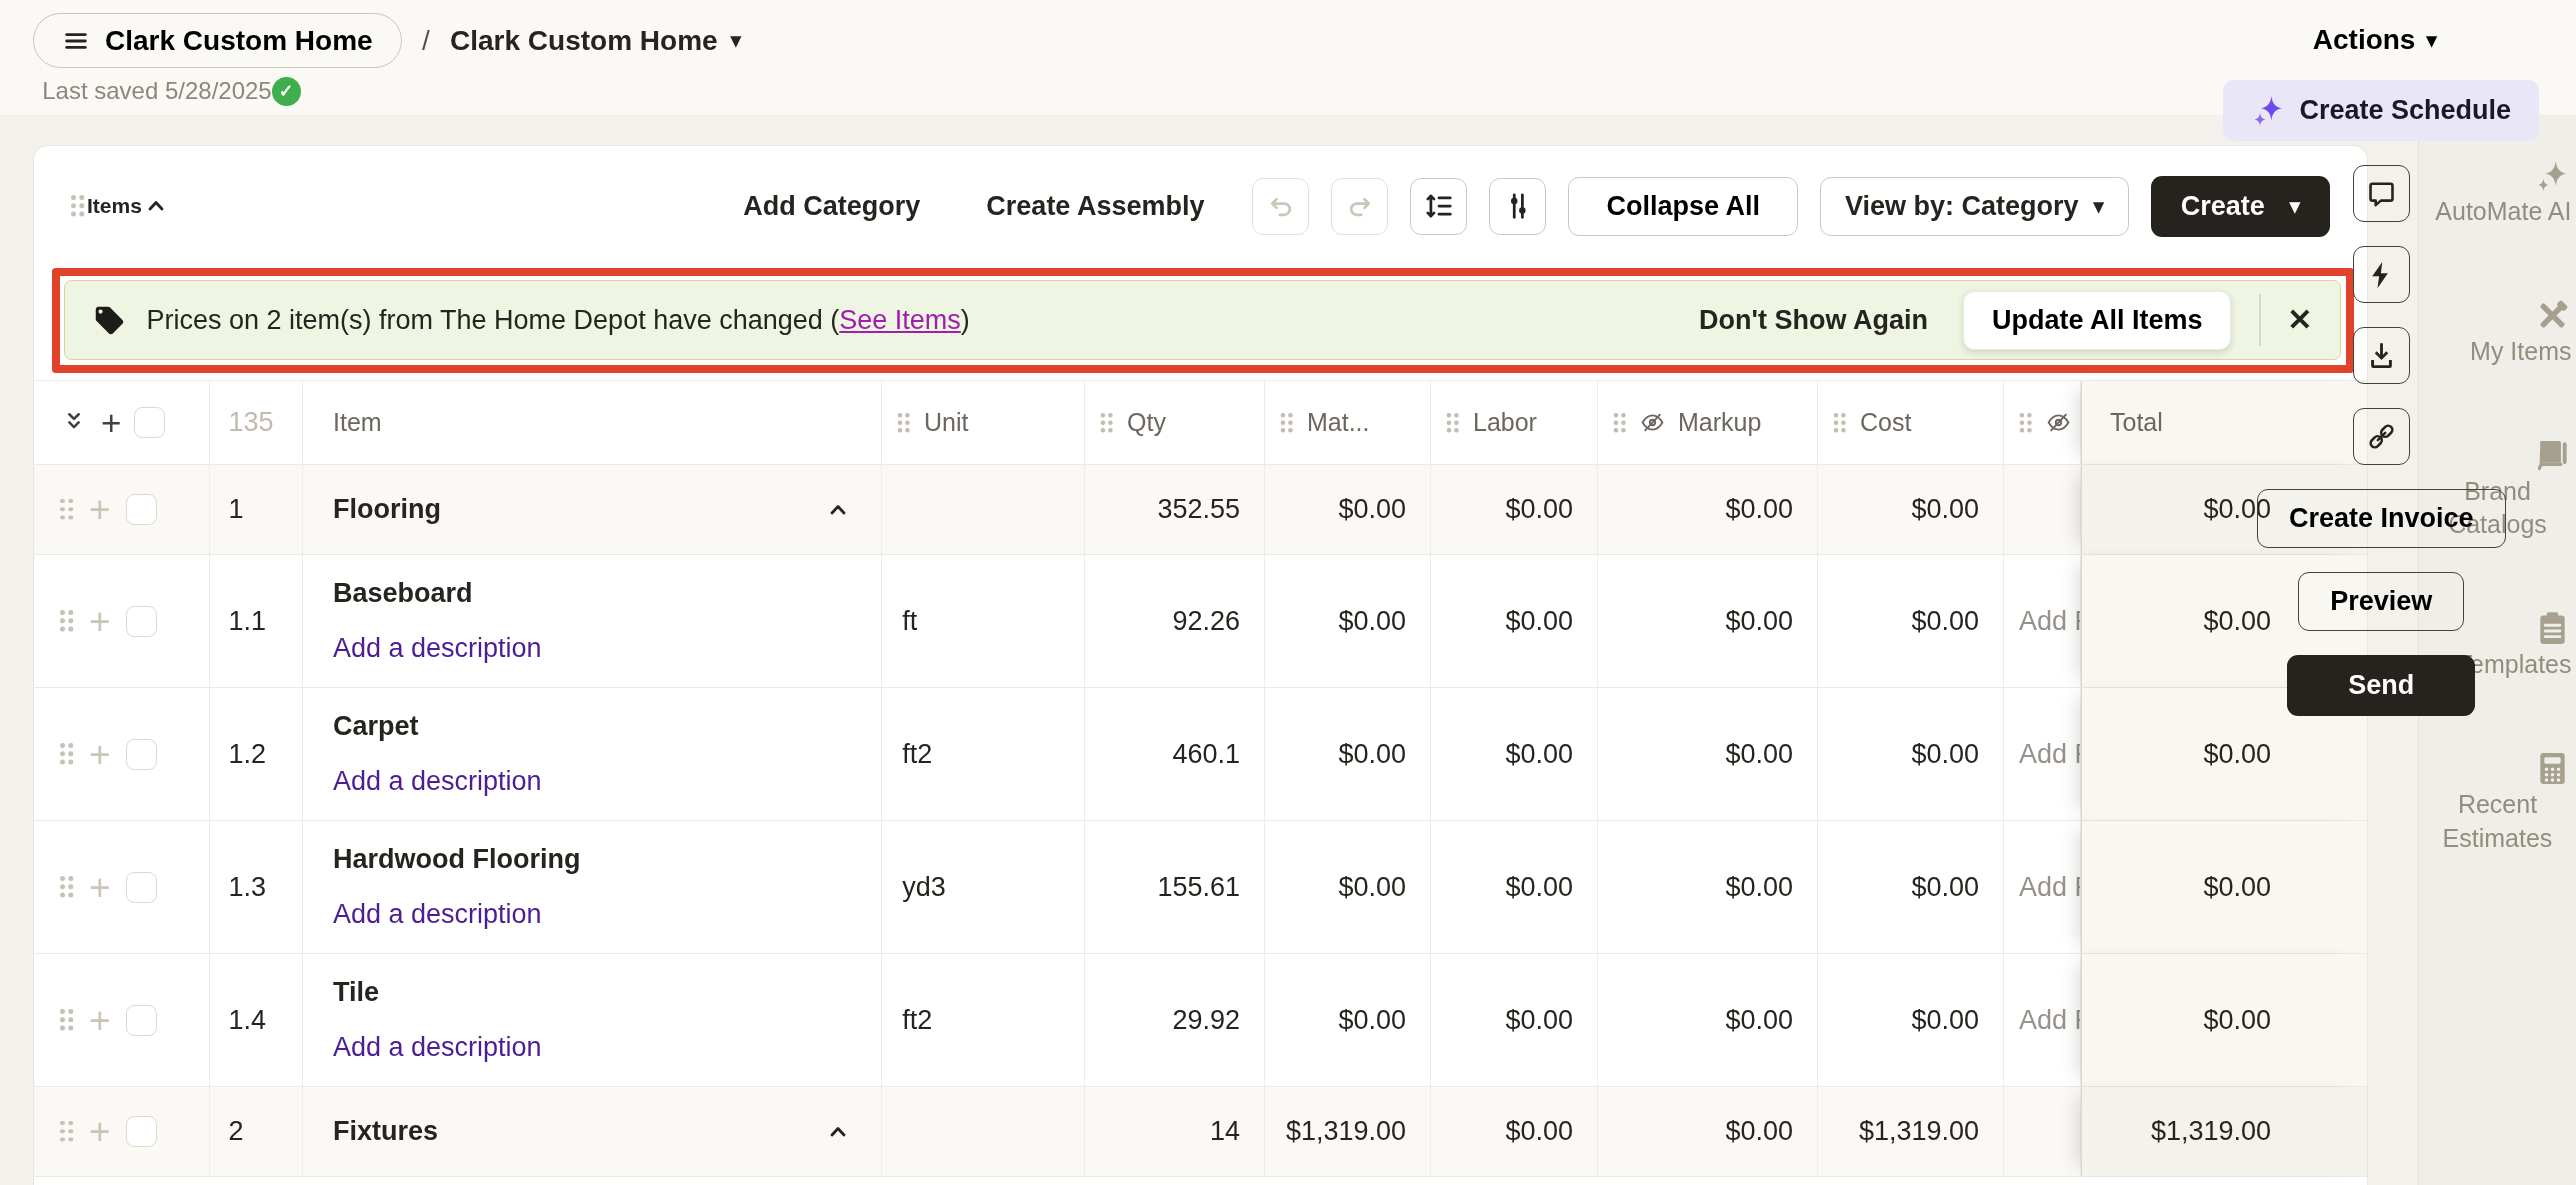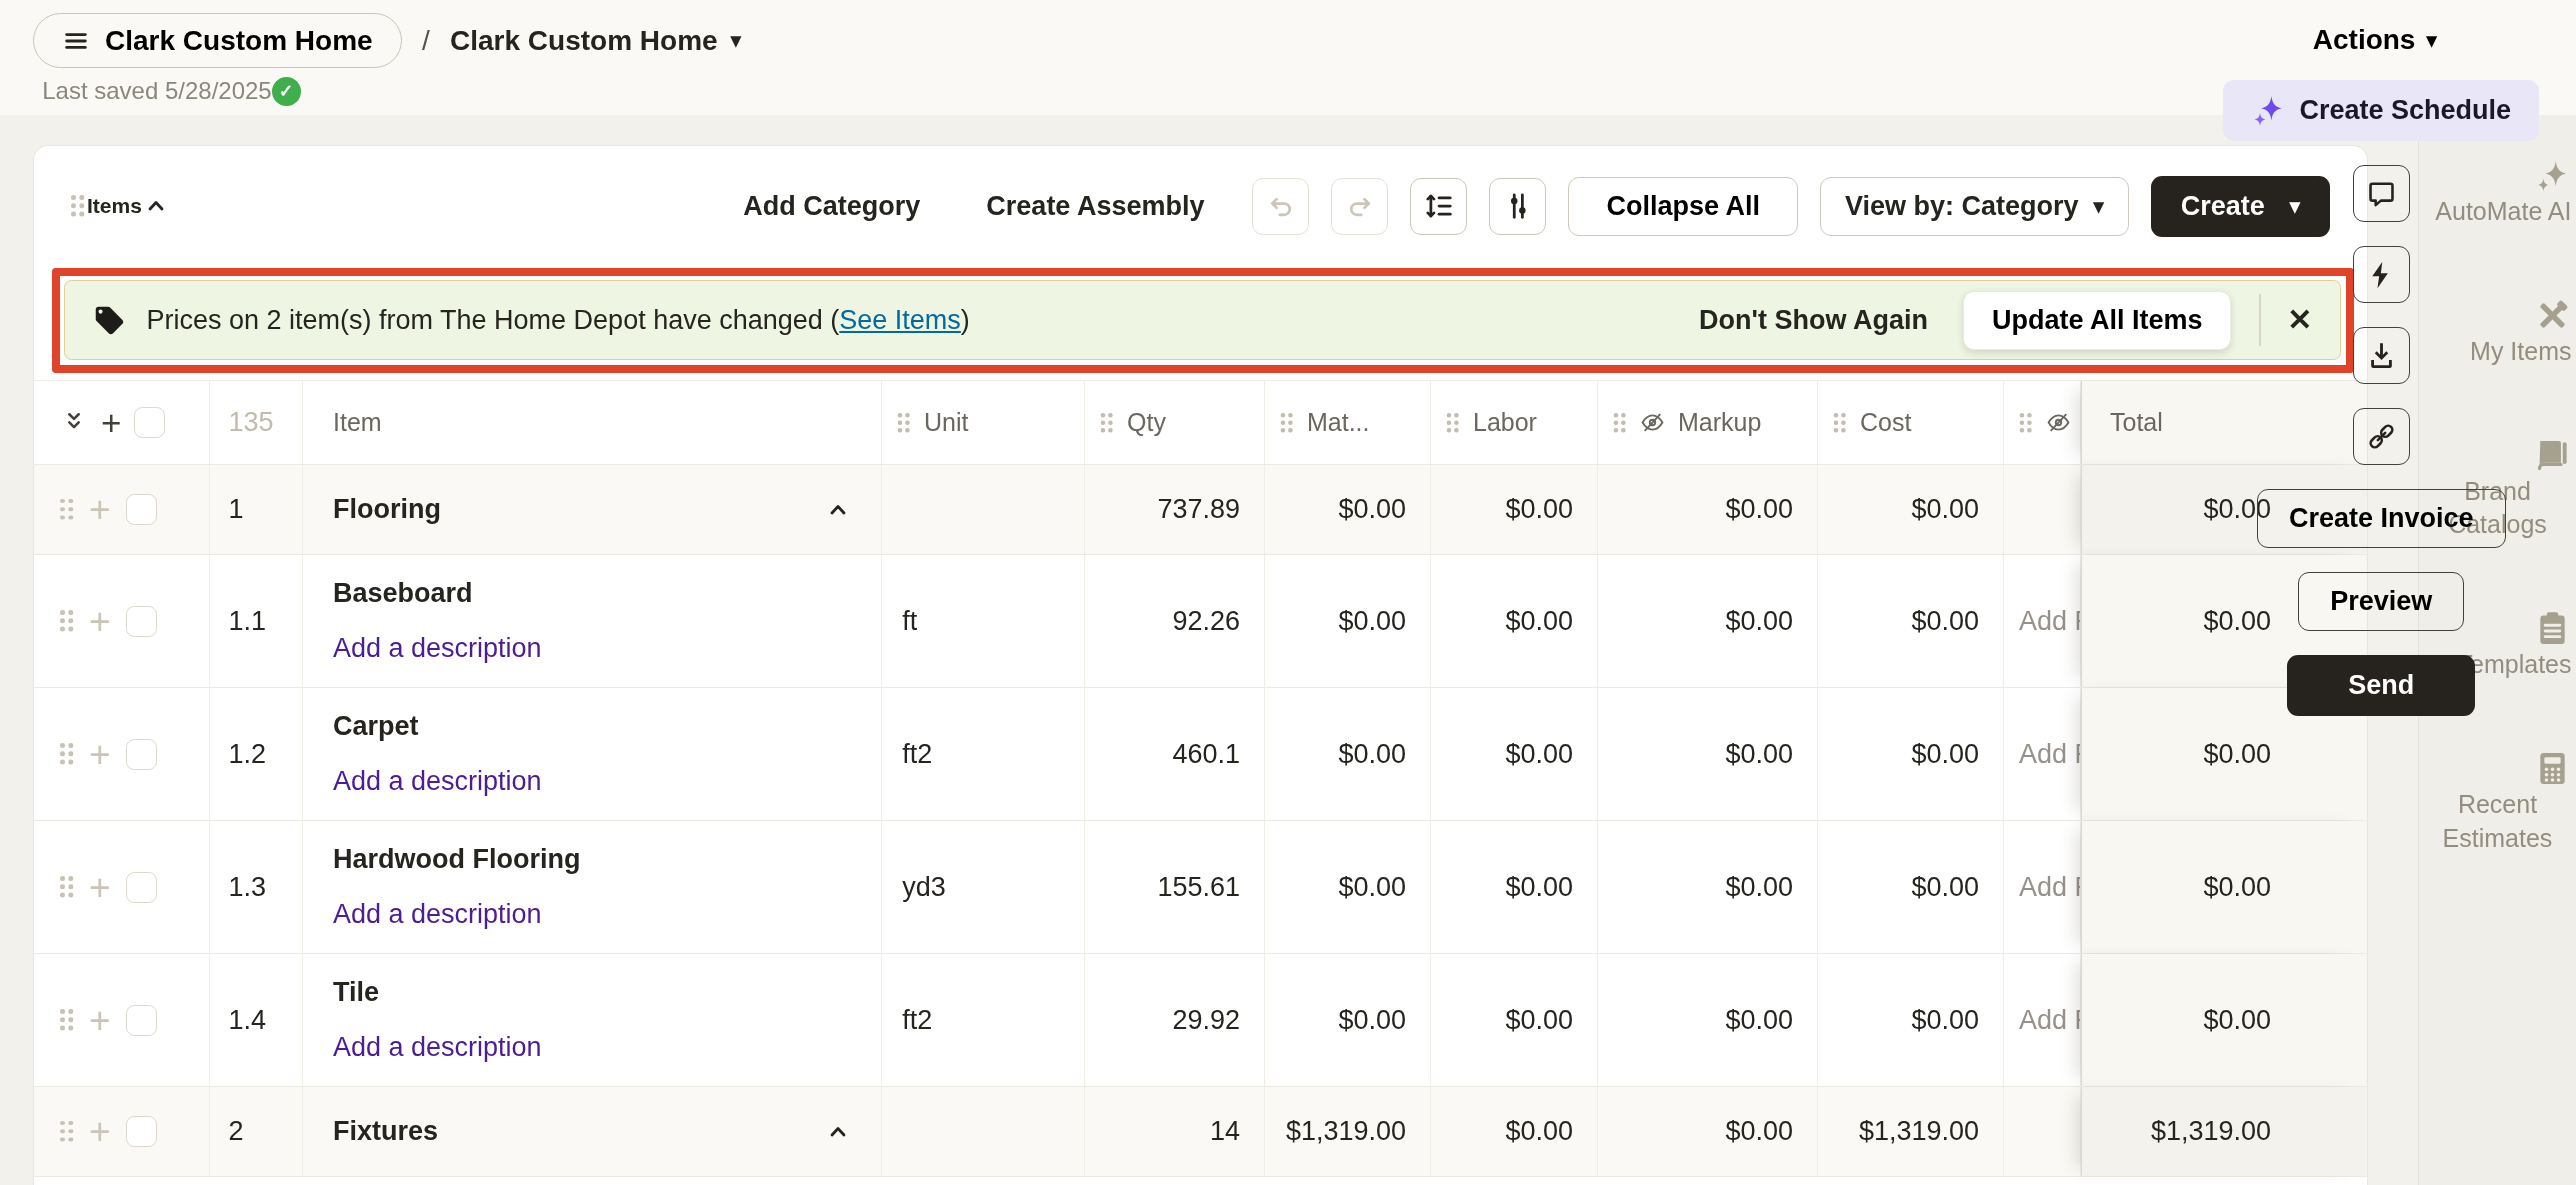--- a/index.html
+++ b/index.html
@@ -50,21 +50,21 @@
   .select-light { display:flex; align-items:center; gap:15px; height:59px; padding:0 24px;
     background:#fff; border:1.8px solid #ccc8bb; border-radius:11px; font-size:27px; font-weight:600; cursor:pointer; }
   .btn-create { display:flex; align-items:center; gap:25px; height:61px; padding:0 30px;
     background:#26231e; color:#fff; border:none; }
 
   
   .annotation { border:8.3px solid #e0432a; border-radius:3.7px; margin:20.3px 13px 7.4px 17.6px; padding:4.6px; }
   .banner { display:flex; align-items:center; height:80px; background:#eef5e2;
     border:1.8px solid #e3cf96; border-radius:7.4px; padding:0 28px; }
   .banner-msg { display:flex; align-items:center; gap:20.3px; font-size:27px; }
-  .banner-link { text-decoration:underline; cursor:pointer; color:#0369a1; }
+  .banner-link { text-decoration:underline; cursor:pointer; color:#a21caf; }
   .banner-right { margin-left:auto; display:flex; align-items:center; }
   .dont-show { font-size:27px; font-weight:600; cursor:pointer; }
   .update-btn { margin-left:35px; height:59px; padding:0 28px; background:#fff; border:0.9px solid #eceadf;
     border-radius:11px; font-family:inherit; font-size:27px; font-weight:600; cursor:pointer;
     box-shadow:0 2.8px 7.4px rgba(40,36,24,.14); }
   .v-divider { width:1.8px; height:52px; background:#d8d5c6; margin:0 26px 0 28px; }
   .close-x { font-size:30px; font-weight:700; cursor:pointer; line-height:1; }
 
   
   .grid-row { display:grid;
@@ -341,21 +341,21 @@
         <span class="iname">Flooring</span>
         <span class="cat-caret">
           <svg width="24" height="24" viewBox="0 0 24 24">
             <polyline points="6,15 12,8.5 18,15" fill="none" stroke="#26241f" stroke-width="2.8" stroke-linecap="round" stroke-linejoin="round"></polyline>
           </svg>
         </span>
       </div>
 
     </div>
     <div class="cell unitcell"></div>
-    <div class="cell r">737.89</div>
+    <div class="cell r">352.55</div>
     <div class="cell r">$0.00</div>
     <div class="cell r">$0.00</div>
     <div class="cell r">$0.00</div>
     <div class="cell r">$0.00</div>
     <div class="cell pricecell"></div>
     <div class="cell r totalcell">$0.00</div>
   </div>
 
   <div class="grid-row trow">
     <div class="cell gutter">

